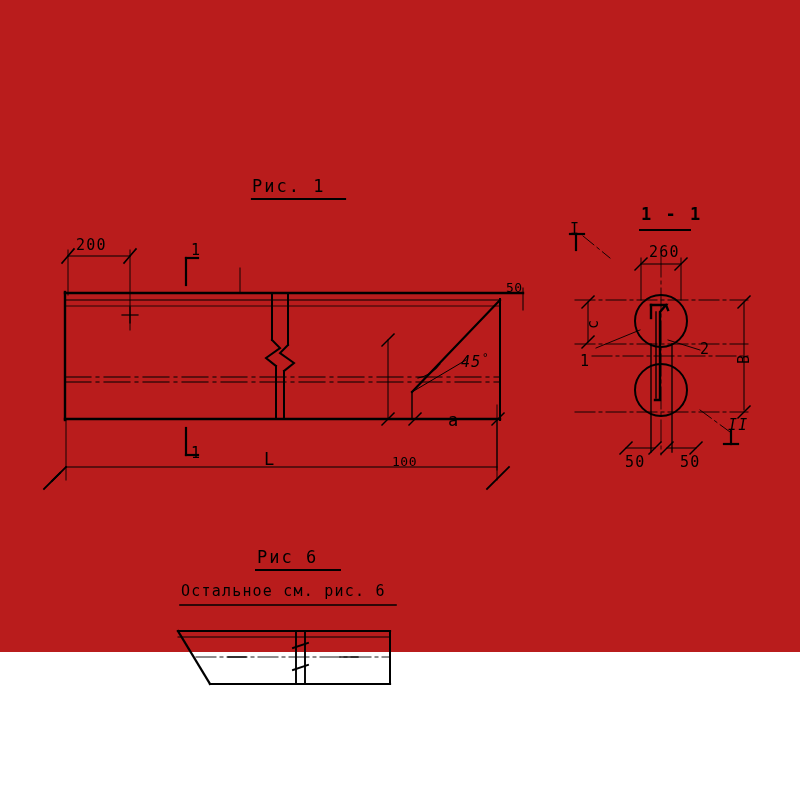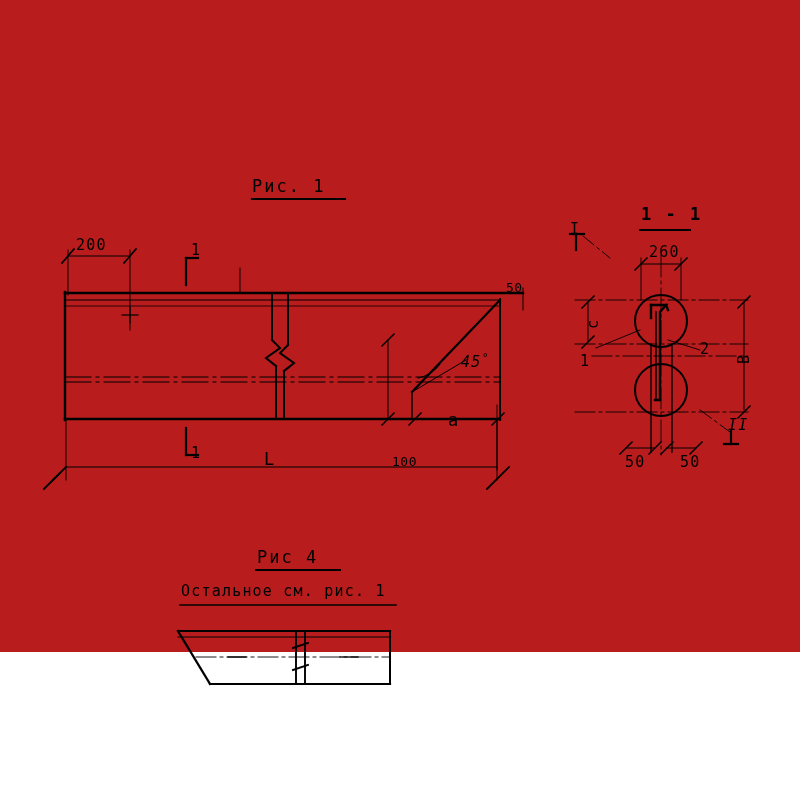--- a/index.html
+++ b/index.html
@@ -269,17 +269,17 @@
   <div class="lbl" style="left:680px; top:455px;">50</div>
 
   <div class="lbl" style="left:580px; top:354px;">1</div>
 
   <div class="lbl" style="left:700px; top:342px;">2</div>
 
   <div class="lbl" style="left:570px; top:222px;">I</div>
 
   <div class="lbl" style="left:728px; top:418px;font-style:italic;">II</div>
 
-  <div class="lbl big" style="left:257px; top:549px;">Рис 4</div>
-
-  <div class="lbl" style="left:181px; top:584px;">Остальное см. рис. 1</div>
+  <div class="lbl big" style="left:257px; top:549px;">Рис 6</div>
+
+  <div class="lbl" style="left:181px; top:584px;">Остальное см. рис. 6</div>
 
 </div>
 
 </body></html>

